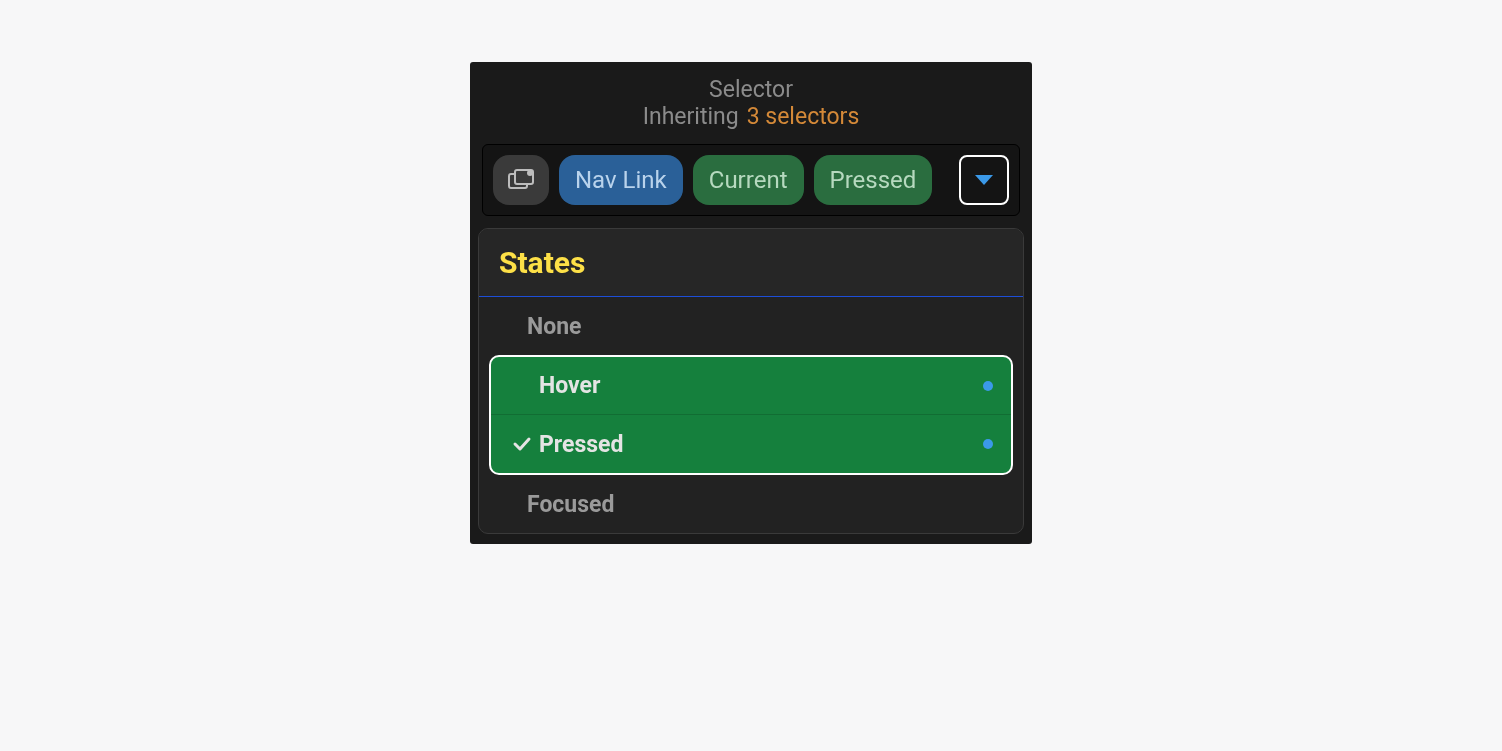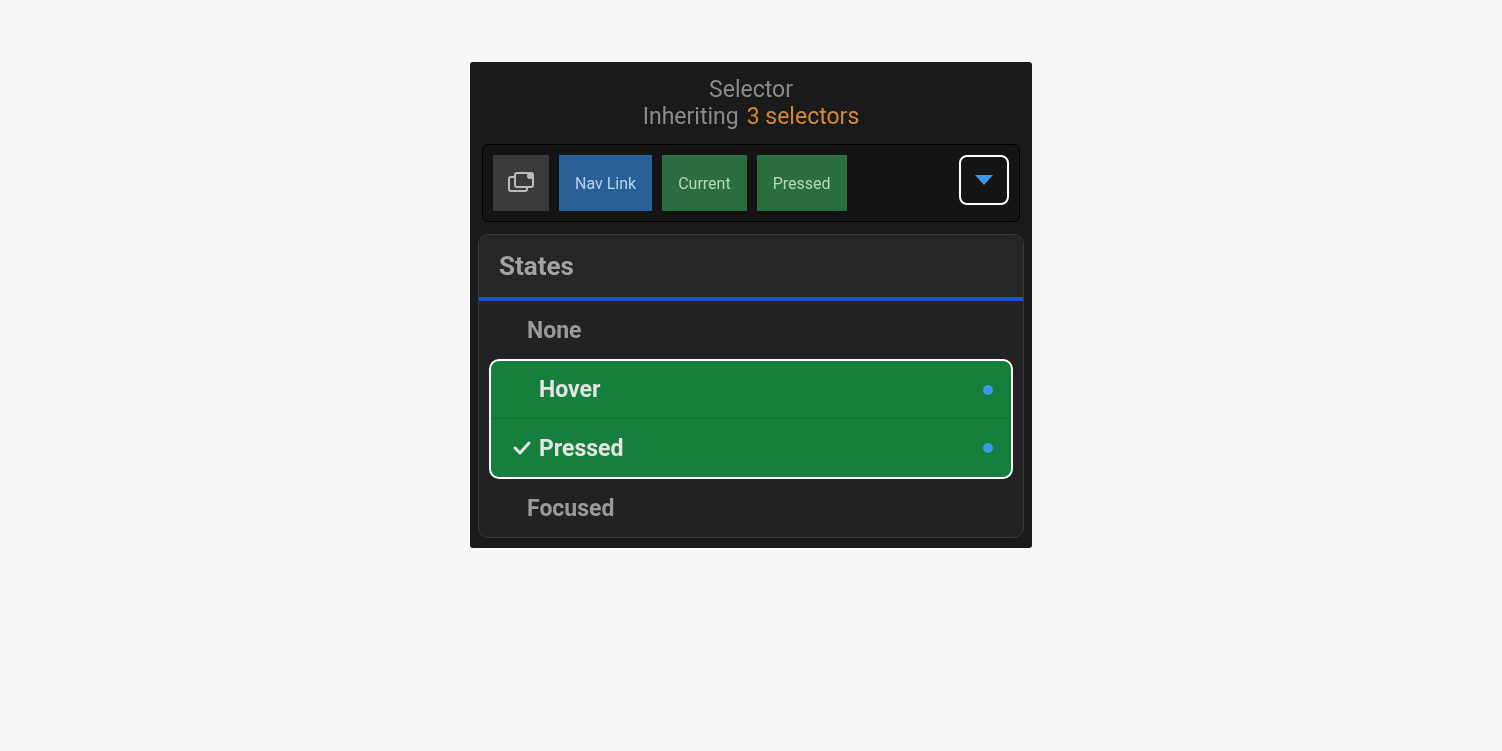--- a/index.html
+++ b/index.html
@@ -56,24 +56,24 @@
     display: flex;
     flex-wrap: wrap;
     gap: 10px;
     align-items: flex-start;
     position: relative;
   }
   .chip {
     display: inline-flex;
     align-items: center;
     justify-content: center;
-    height: 56px;
+    height: 50px;
     padding: 0 16px;
-    border-radius: 1px;
-    font-size: 16px;
+    border-radius: 16px;
+    font-size: 24px;
     font-weight: 400;
     white-space: nowrap;
   }
   .chip-icon {
     background: #3a3a3a;
     color: #bcbcbc;
     width: 56px;
     padding: 0;
   }
   .chip-blue {
@@ -112,25 +112,25 @@
   }
   .states-panel {
     margin: 0 8px 10px 8px;
     background: #222;
     border: 1px solid #3a3a3a;
     border-radius: 10px;
     overflow: hidden;
   }
   .states-header {
     padding: 16px 20px;
-    color: #a3a3a3;
-    font-size: 26px;
+    color: #fde047;
+    font-size: 30px;
     font-weight: 700;
     background: #262626;
-    border-bottom: 4px solid #1d4ed8;
+    border-bottom: 1px solid #1d4ed8;
   }
   .state-row {
     display: flex;
     align-items: center;
     height: 58px;
     padding: 0 18px 0 14px;
     font-size: 23px;
     color: #9a9a9a;
     cursor: pointer;
     position: relative;

